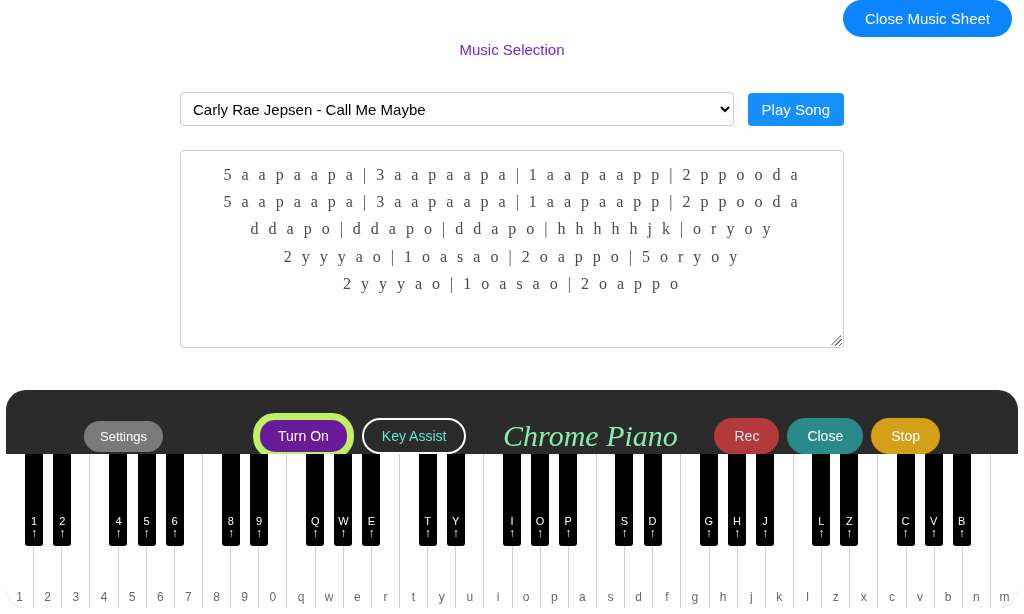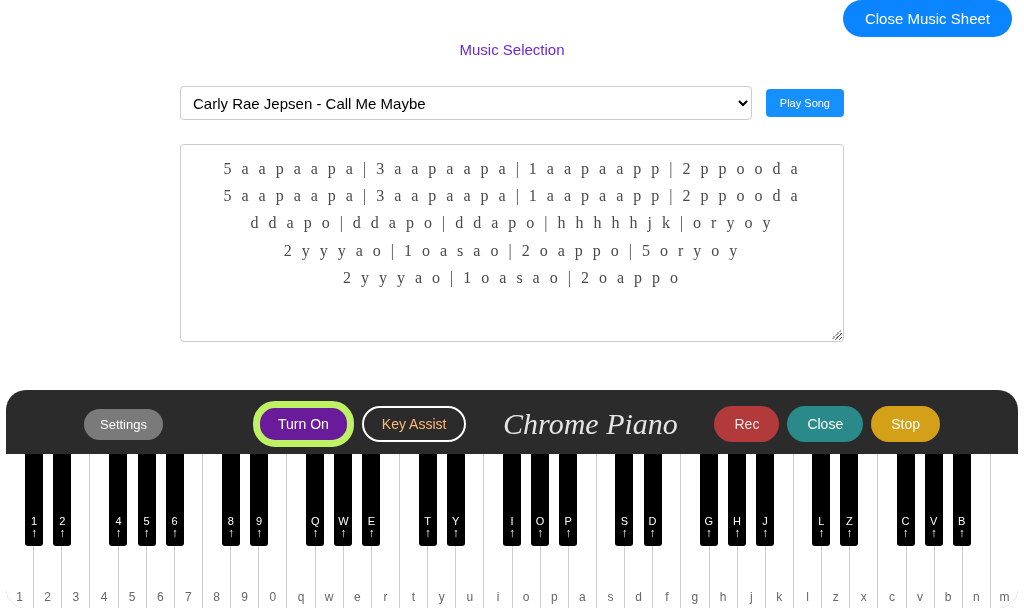--- a/index.html
+++ b/index.html
@@ -3,35 +3,35 @@
 <meta charset="utf-8">
 <style>
   * { box-sizing: border-box; margin: 0; padding: 0; }
   body { font-family: -apple-system, BlinkMacSystemFont, "Segoe UI", Arial, sans-serif; background: #fff; width: 1024px; height: 614px; position: relative; overflow: hidden; }
 
   .top-bar { display: flex; justify-content: flex-end; padding: 0 12px 0 12px; }
   .close-btn { background: #0a84ff; color: #fff; border: none; border-radius: 24px; padding: 10px 22px; font-size: 15px; cursor: pointer; }
 
   .section-title { text-align: center; font-size: 15px; color: #6d28d9; margin-top: 4px; }
 
-  .select-row { display: flex; justify-content: center; align-items: center; gap: 14px; margin-top: 10px; padding: 18px 180px; }
+  .select-row { display: flex; justify-content: center; align-items: center; gap: 14px; margin-top: 16px; padding: 18px 180px; }
   .song-select { flex: 1; height: 34px; padding: 4px 8px; font-size: 15px; border: 1px solid #ccc; border-radius: 4px; background: #fff; }
-  .play-song-btn { background: #168fff; color: #fff; border: none; border-radius: 4px; padding: 8px 14px; font-size: 11px; cursor: pointer; }
+  .play-song-btn { background: #168fff; color: #fff; border: none; border-radius: 4px; padding: 8px 14px; font-size: 15px; cursor: pointer; }
 
   .sheet-area { margin: 6px 180px 0 180px; height: 198px; border: 1px solid #ccc; border-radius: 4px; padding: 10px 14px; font-family: Georgia, 'Times New Roman', serif; font-size: 16px; color: #4a4a4a; line-height: 1.7; position: relative; text-align: center; letter-spacing: 3px; overflow: hidden; resize: both; }
   .sheet-area::after { content: ''; position: absolute; right: 2px; bottom: 2px; width: 10px; height: 10px; background: linear-gradient(135deg, transparent 50%, #aaa 50%, #aaa 60%, transparent 60%, transparent 70%, #aaa 70%, #aaa 80%, transparent 80%); }
   .sheet-line { white-space: nowrap; }
 
   .piano-bar { position: absolute; left: 6px; right: 6px; bottom: 6px; height: 218px; background: #2b2b2b; border-radius: 20px; overflow: hidden; }
-  .controls { position: absolute; left: 0; right: 0; top: 0; height: 68px; display: flex; align-items: center; padding: 0 8px; }
+  .controls { position: absolute; left: 0; right: 0; top: 12px; height: 68px; display: flex; align-items: center; padding: 0 8px; }
   .pill { border-radius: 22px; padding: 8px 18px; font-size: 14px; cursor: pointer; border: 2px solid transparent; white-space: nowrap; }
   .settings-btn { background: #7a7a7a; color: #fff; margin-left: 70px; padding: 6px 14px; font-size: 13px; }
   .turn-on-btn { background: #6a1b9a; color: #fff; border: 7px solid #bef264; margin-left: 90px; }
-  .key-assist-btn { background: transparent; color: #fdba74; border: 2px solid #fff; margin-left: 8px; }
-  .title-script { flex: 1; text-align: center; font-family: 'Brush Script MT', cursive; font-size: 30px; color: #e5e5e5; font-style: italic; }
+  .key-assist-btn { background: transparent; color: #5eead4; border: 2px solid #fff; margin-left: 8px; }
+  .title-script { flex: 1; text-align: center; font-family: 'Brush Script MT', cursive; font-size: 30px; color: #86efac; font-style: italic; }
   .rec-btn { background: #b23a3a; color: #e5e5e5; }
   .play-btn { background: #2a8a8a; color: #fff; margin-left: 8px; }
   .stop-btn { background: #d4a017; color: #fff; margin-left: 8px; margin-right: 70px; }
 
   .keyboard { position: absolute; left: 0; right: 0; top: 64px; bottom: 0; background: #fff; }
   .white-keys { position: absolute; left: 0; right: 0; top: 0; bottom: 0; display: flex; }
   .white-key { flex: 1; border-right: 1px solid #ccc; position: relative; cursor: pointer; background: #fff; }
   .white-key:last-child { border-right: none; }
   .white-key-label { position: absolute; bottom: 4px; left: 0; right: 0; text-align: center; font-size: 12px; color: #666; }
 

